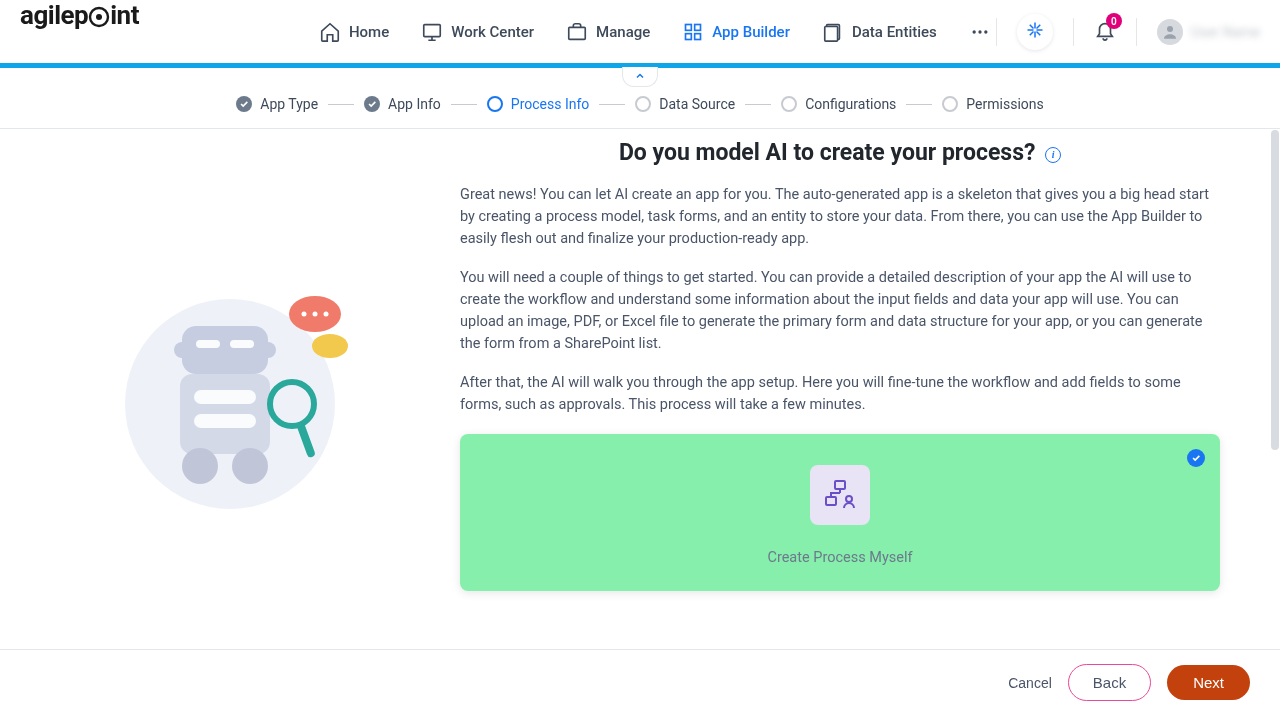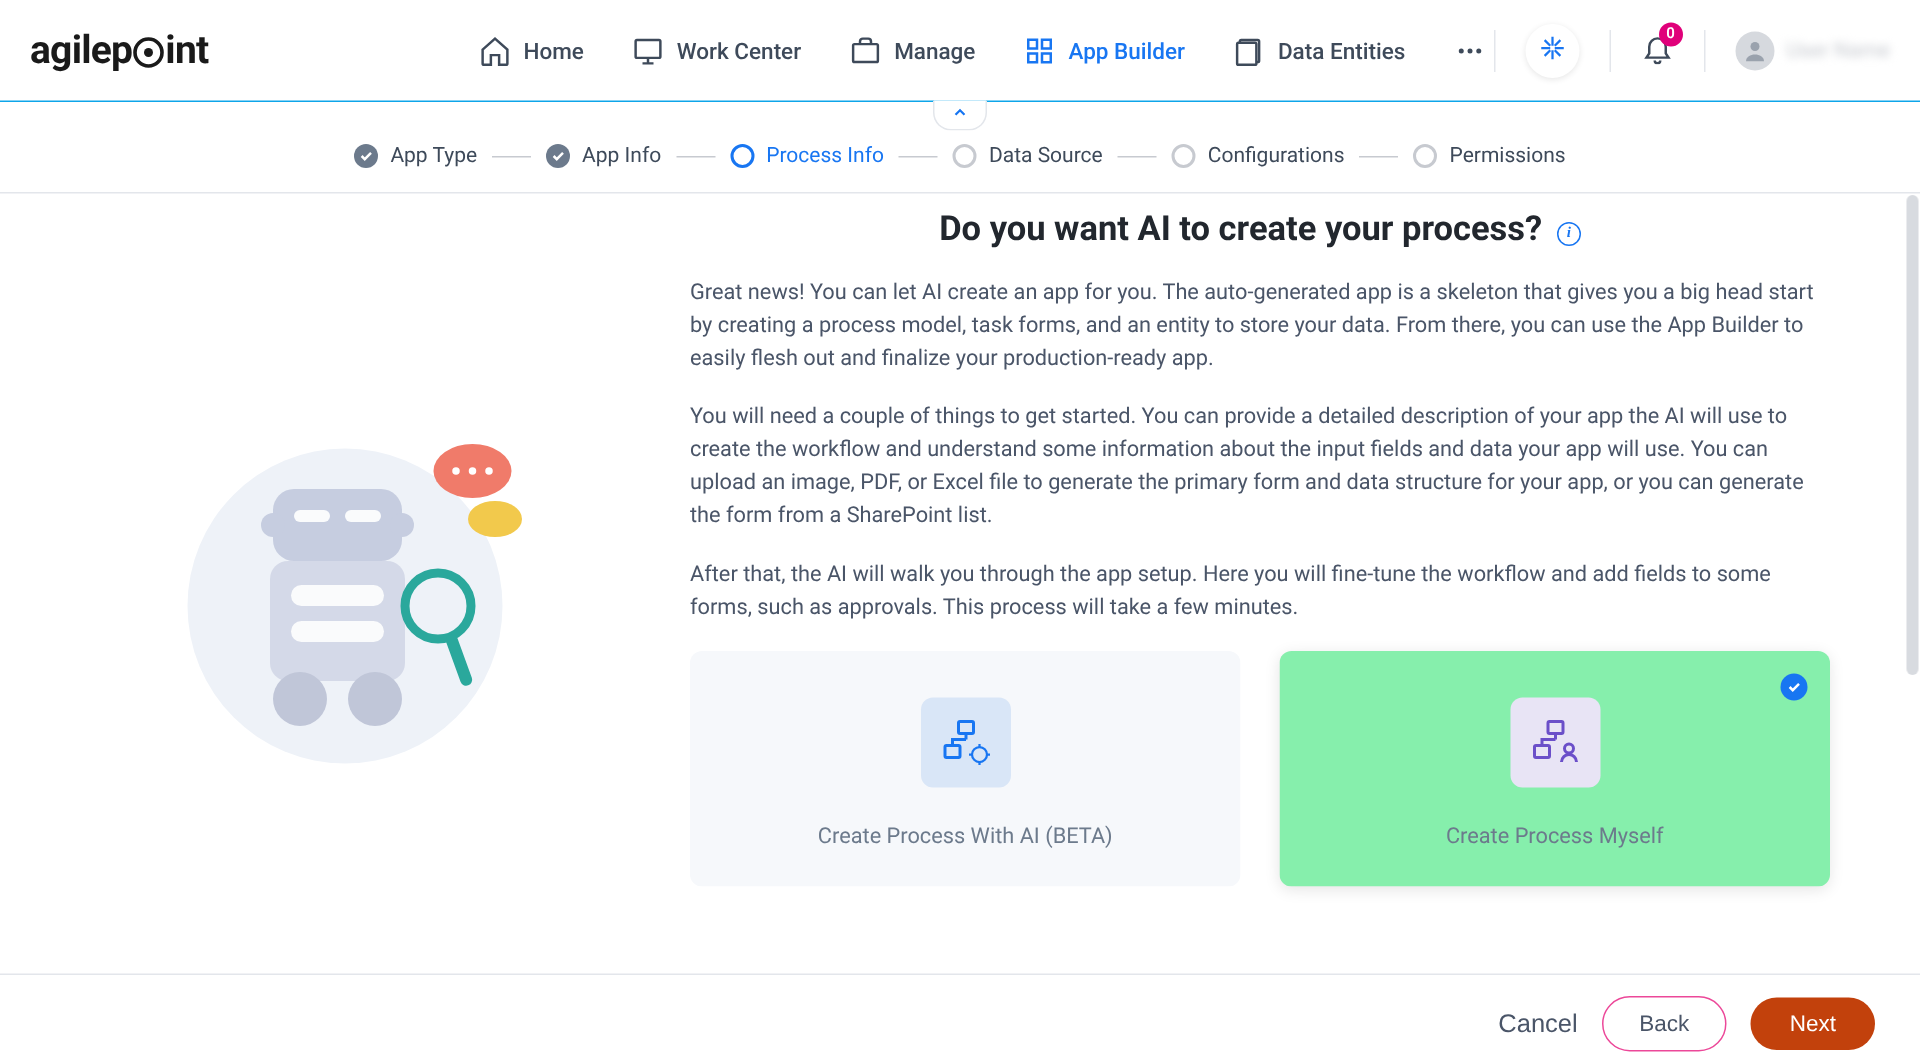--- a/index.html
+++ b/index.html
@@ -1,19 +1,19 @@
 <!DOCTYPE html>
 <html><head>
 <meta charset="utf-8">
 <style>
 * { box-sizing: border-box; margin: 0; padding: 0; }
 body { font-family: -apple-system, BlinkMacSystemFont, "Segoe UI", Roboto, sans-serif; font-size: 14px; color: #3e4a5a; background: #fff; }
 
 
-.header { display: flex; align-items: center; height: 68px; border-bottom: 1px solid #0ea5e9; padding: 0 20px; }
+.header { display: flex; height: 68px; border-bottom: 5px solid #0ea5e9; padding: 0 20px; }
 .logo { font-size: 26px; font-weight: 700; color: #1a1a1a; letter-spacing: -0.5px; }
 .nav { display: flex; margin-left: 180px; gap: 32px; align-items: center; }
 .nav-item { display: flex; align-items: center; gap: 8px; color: #3e4a5a; cursor: pointer; font-size: 15px; font-weight: 500; }
 .nav-item.active { color: #1876f2; }
 .nav-icon { width: 22px; height: 22px; display: flex; align-items: center; justify-content: center; }
 .header-right { margin-left: auto; display: flex; align-items: center; gap: 20px; }
 .divider-v { width: 1px; height: 28px; background: #e3e6eb; }
 .circle-btn { width: 36px; height: 36px; border-radius: 50%; background: #fff; box-shadow: 0 1px 4px rgba(0,0,0,0.1); display: flex; align-items: center; justify-content: center; cursor: pointer; }
 .bell-wrap { position: relative; cursor: pointer; }
 .badge { position: absolute; top: -6px; right: -6px; background: #e0007a; color: #fff; font-size: 10px; border-radius: 50%; width: 16px; height: 16px; display: flex; align-items: center; justify-content: center; font-weight: 600; }
@@ -50,21 +50,21 @@
 .card-check { position: absolute; top: 14px; right: 14px; width: 18px; height: 18px; background: #1876f2; border-radius: 50%; display: flex; align-items: center; justify-content: center; }
 .card-icon { width: 60px; height: 60px; border-radius: 8px; margin: 0 auto 24px; display: flex; align-items: center; justify-content: center; }
 .card-icon.ai { background: #d9e6f7; }
 .card-icon.self { background: #e8e4f5; }
 .card-label { color: #6c7a8c; font-size: 14.5px; }
 
 .lic-line { margin-top: 22px; color: #4a5568; font-size: 14.5px; }
 
 
 .footer { display: flex; justify-content: flex-end; align-items: center; gap: 16px; padding: 14px 30px; border-top: 1px solid #e3e6eb; }
-.btn-link { background: none; border: none; color: #4a5568; cursor: pointer; font-size: 17px; }
+.btn-link { background: none; border: none; color: #4a5568; cursor: pointer; font-size: 14px; }
 .btn-outline { background: #fff; border: 1px solid #ec4899; border-radius: 22px; padding: 9px 24px; font-size: 15px; color: #4a5568; cursor: pointer; }
 .btn-primary { background: #c2410c; border: none; border-radius: 22px; padding: 9px 26px; font-size: 15px; color: #fff; cursor: pointer; font-weight: 500; }
 
 
 .scroll-track { position: fixed; right: 1px; top: 130px; width: 8px; height: 320px; background: #d8dbe0; border-radius: 4px; }
 </style>
 </head>
 <body>
 
 <div class="header">
@@ -231,40 +231,28 @@
         <ellipse cx="210" cy="92" rx="18" ry="12" fill="#f2c94c"></ellipse>
 
         <circle cx="172" cy="150" r="22" fill="none" stroke="#2aa89c" stroke-width="6"></circle>
         <rect x="182" y="168" width="8" height="36" rx="4" fill="#2aa89c" transform="rotate(-20 186 186)"></rect>
       </svg>
     </div>
   </div>
 
   <div class="right-col">
     <div class="q-title">
-      <span>Do you want AI to create your process?</span>
+      <span>Do you model AI to create your process?</span>
       <span class="info-icon">i</span>
     </div>
     <p class="para">Great news! You can let AI create an app for you. The auto-generated app is a skeleton that gives you a big head start by creating a process model, task forms, and an entity to store your data. From there, you can use the App Builder to easily flesh out and finalize your production-ready app.</p>
     <p class="para">You will need a couple of things to get started. You can provide a detailed description of your app the AI will use to create the workflow and understand some information about the input fields and data your app will use. You can upload an image, PDF, or Excel file to generate the primary form and data structure for your app, or you can generate the form from a SharePoint list.</p>
     <p class="para">After that, the AI will walk you through the app setup. Here you will fine-tune the workflow and add fields to some forms, such as approvals. This process will take a few minutes.</p>
 
     <div class="cards">
-      <div class="card">
-        <div class="card-icon ai">
-          <svg width="36" height="36" viewBox="0 0 36 36" fill="none" stroke="#1876f2" stroke-width="2">
-              <rect x="13" y="4" width="10" height="8" rx="1"></rect>
-              <rect x="4" y="20" width="10" height="8" rx="1"></rect>
-              <path d="M18 12v4M18 16H9v4"></path>
-              <circle cx="27" cy="26" r="5" stroke-width="1.5"></circle>
-              <path d="M27 21v-2M27 33v-2M32 26h2M20 26h2" stroke-width="1.5"></path>
-            </svg>
-        </div>
-        <div class="card-label">Create Process With AI (BETA)</div>
-      </div>
       <div class="card selected">
         <div class="card-check">
             <svg width="10" height="10" viewBox="0 0 24 24" fill="none" stroke="#fff" stroke-width="4">
               <path d="M5 12l5 5L20 7"></path>
             </svg>
           </div>
         <div class="card-icon self">
           <svg width="36" height="36" viewBox="0 0 36 36" fill="none" stroke="#6b4fc9" stroke-width="2">
               <rect x="13" y="4" width="10" height="8" rx="1"></rect>
               <rect x="4" y="20" width="10" height="8" rx="1"></rect>

